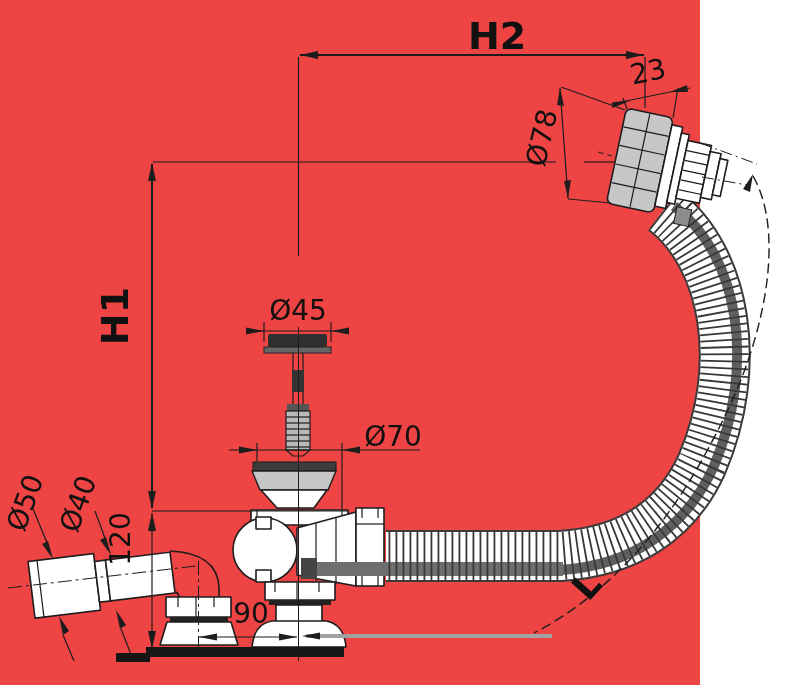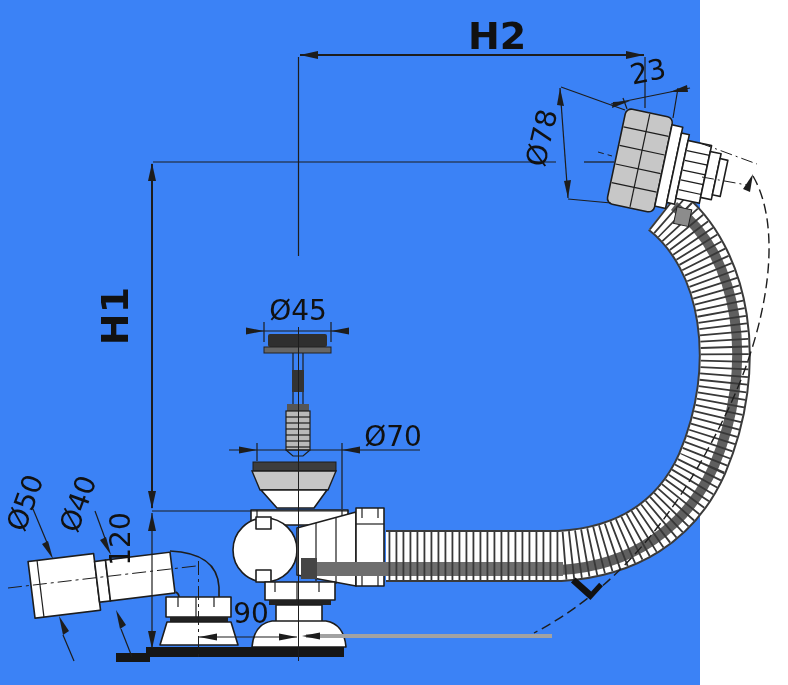--- a/index.html
+++ b/index.html
@@ -1,16 +1,16 @@
 <!DOCTYPE html>
 <html><head>
 <meta charset="utf-8">
 <style>
   html,body{margin:0;padding:0;background:#fff}
-  .stage{width:700px;height:685px;position:relative;background:#3b82f6;font-family:"DejaVu Sans",sans-serif}
+  .stage{width:700px;height:685px;position:relative;background:#ef4444;font-family:"DejaVu Sans",sans-serif}
   .o  {stroke:#1d1d1d;stroke-width:1.6;fill:none;stroke-linejoin:round}
   .ow {stroke:#1d1d1d;stroke-width:1.6;fill:#fff;stroke-linejoin:round}
   .d  {stroke:#1d1d1d;stroke-width:1.2;fill:none}
   .ar {fill:#1d1d1d;stroke:none}
   .cl {stroke:#1d1d1d;stroke-width:1;fill:none;stroke-dasharray:14 4 3 4}
   .lb {font-size:28px;fill:#111;text-anchor:middle}
   .lbB{font-size:38px;font-weight:bold;fill:#111;text-anchor:middle}
   .lbL{font-size:36px;font-weight:bold;fill:#111;text-anchor:middle}
 </style>
 </head>

